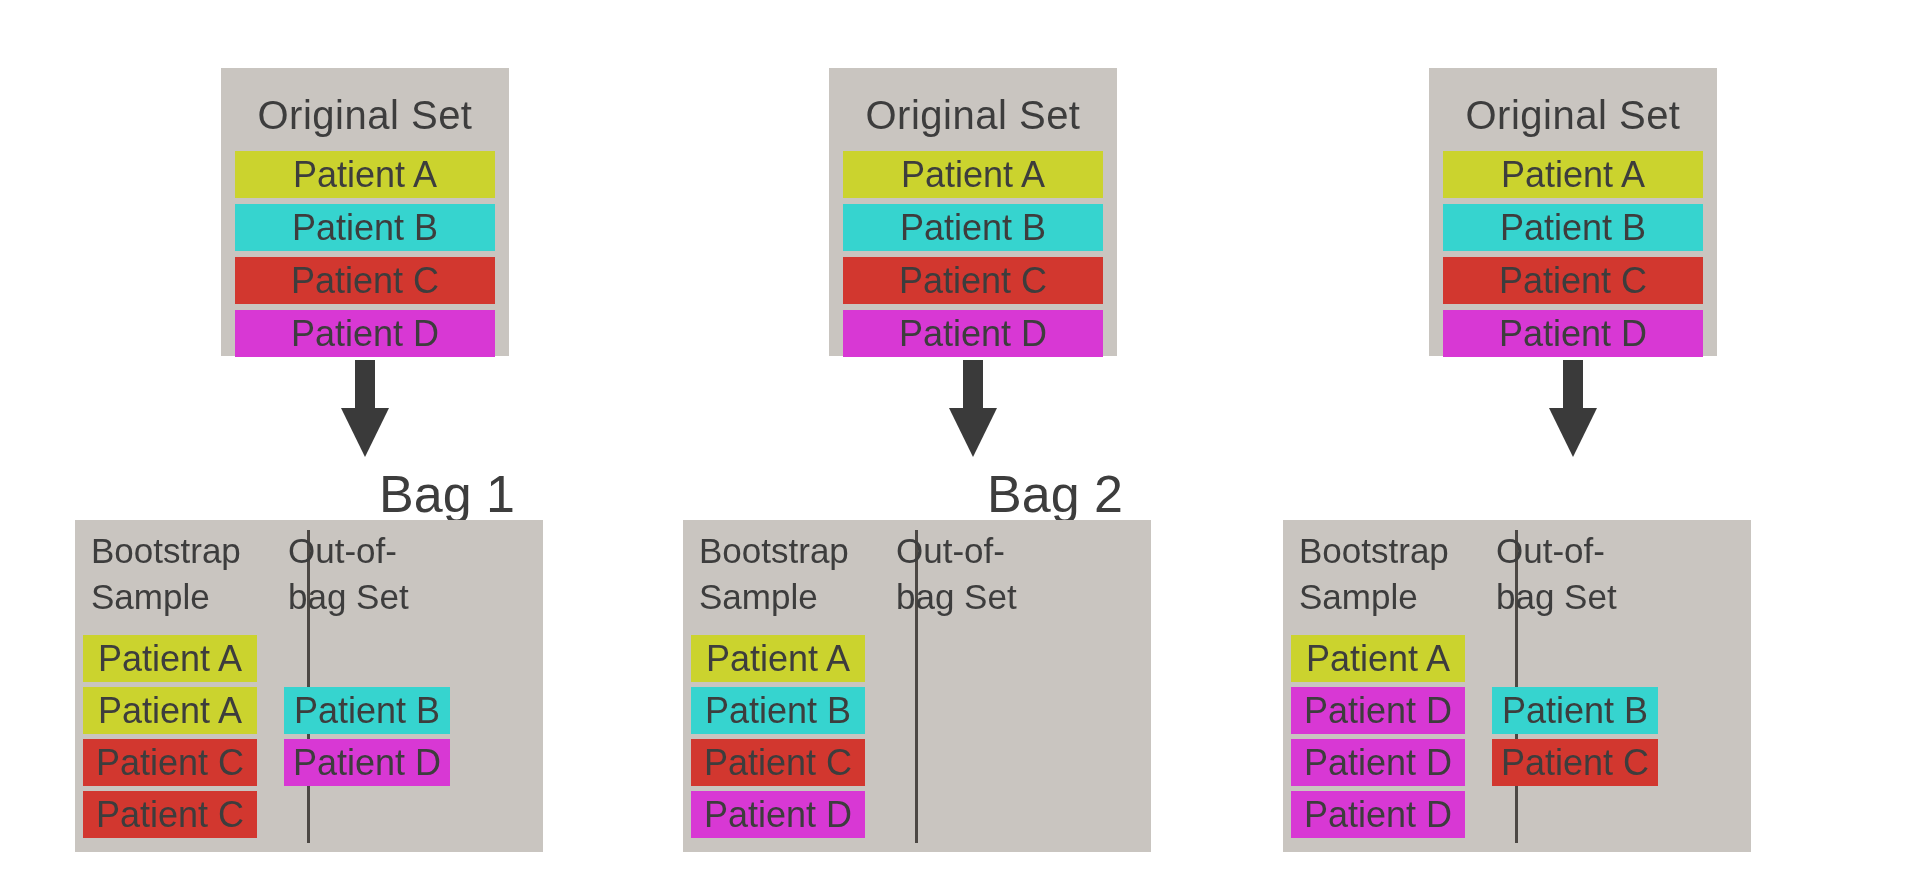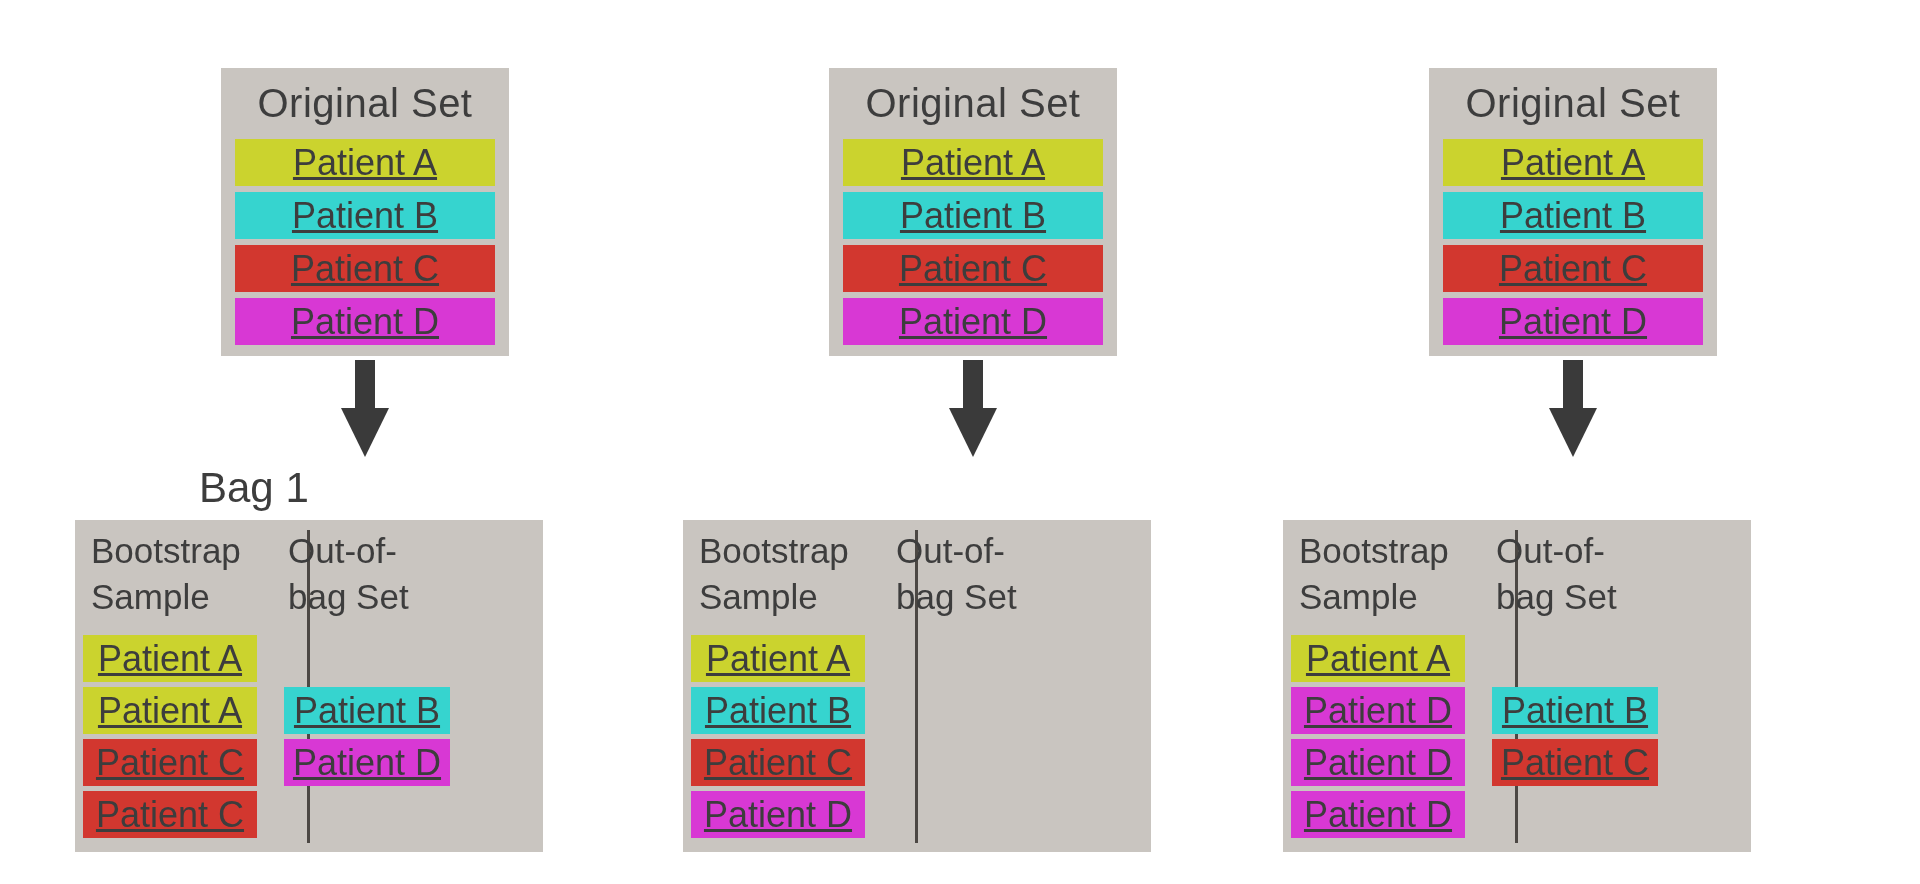--- a/index.html
+++ b/index.html
@@ -12,44 +12,43 @@
     font-family:"Liberation Sans", sans-serif;
     color:var(--text);
     width:1920px;height:884px;position:relative;overflow:hidden;
   }
   .canvas{position:absolute;left:0;top:0;width:1920px;height:884px;background:var(--bg);}
   .column{position:absolute;top:0;width:470px;height:884px;}
   .col-1{left:75px;} .col-2{left:683px;} .col-3{left:1283px;}
 
   .original-set{
     position:absolute;left:146px;top:68px;width:288px;height:288px;
-    background:var(--box-gray);padding:0 14px;
+    background:var(--box-gray);padding:12px 14px;
   }
   .original-title{
     height:71px;display:flex;align-items:center;justify-content:center;
     font-size:40px;letter-spacing:0.5px;
   }
   .patient-row{
     height:47px;display:flex;align-items:center;justify-content:center;
     font-size:36px;
-    text-decoration:underline;
   }
   .original-set .patient-row{margin-bottom:6px;}
 
   .arrow{position:absolute;left:266px;top:360px;width:48px;height:97px;}
   .arrow-shaft{position:absolute;left:14px;top:0;width:20px;height:50px;background:var(--arrow);}
   .arrow-head{
     position:absolute;left:0;top:48px;width:0;height:0;
     border-left:24px solid transparent;border-right:24px solid transparent;
     border-top:49px solid var(--arrow);
   }
 
   .bag-label{
-    position:absolute;left:124px;top:464px;width:300px;
-    text-align:left;font-size:42px;
+    position:absolute;left:140px;top:464px;width:300px;
+    text-align:right;font-size:52px;
   }
 
   .bag-box{
     position:absolute;left:0;top:520px;width:468px;height:332px;
     background:var(--box-gray);display:flex;
   }
   .bag-divider{
     position:absolute;left:232px;top:10px;bottom:9px;width:3px;
     background:var(--divider);
   }
@@ -138,20 +137,21 @@
           </div>
           <div class="patient-row" style="background-color: rgb(216, 56, 212);">
             <span>Patient D</span>
           </div>
         </div>
     </div>
     <div class="arrow">
       <div class="arrow-shaft"></div>
       <div class="arrow-head"></div>
     </div>
+    <div class="bag-label">Bag 2</div>
     <div class="bag-box">
       <div class="bag-half left">
         <div class="half-title">Bootstrap Sample</div>
         <div class="row-list">
             <div class="patient-row" style="background-color: rgb(203, 211, 46);">
               <span>Patient A</span>
             </div>
             <div class="patient-row" style="background-color: rgb(54, 212, 207);">
               <span>Patient B</span>
             </div>

